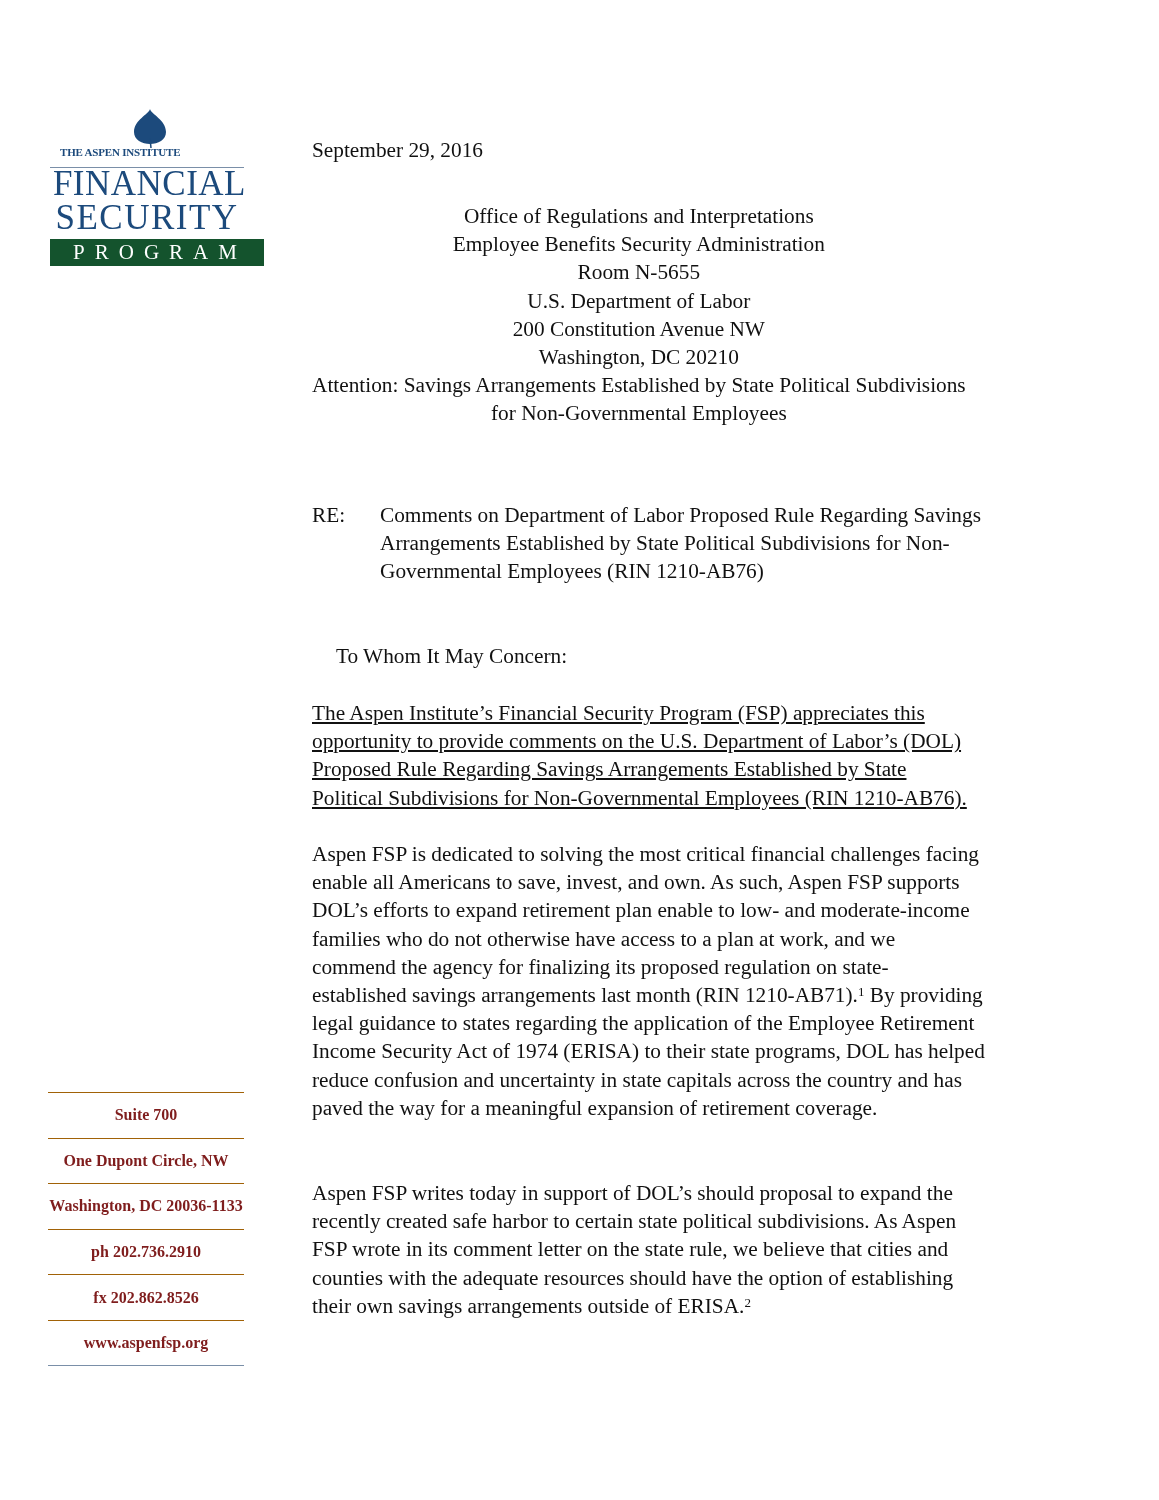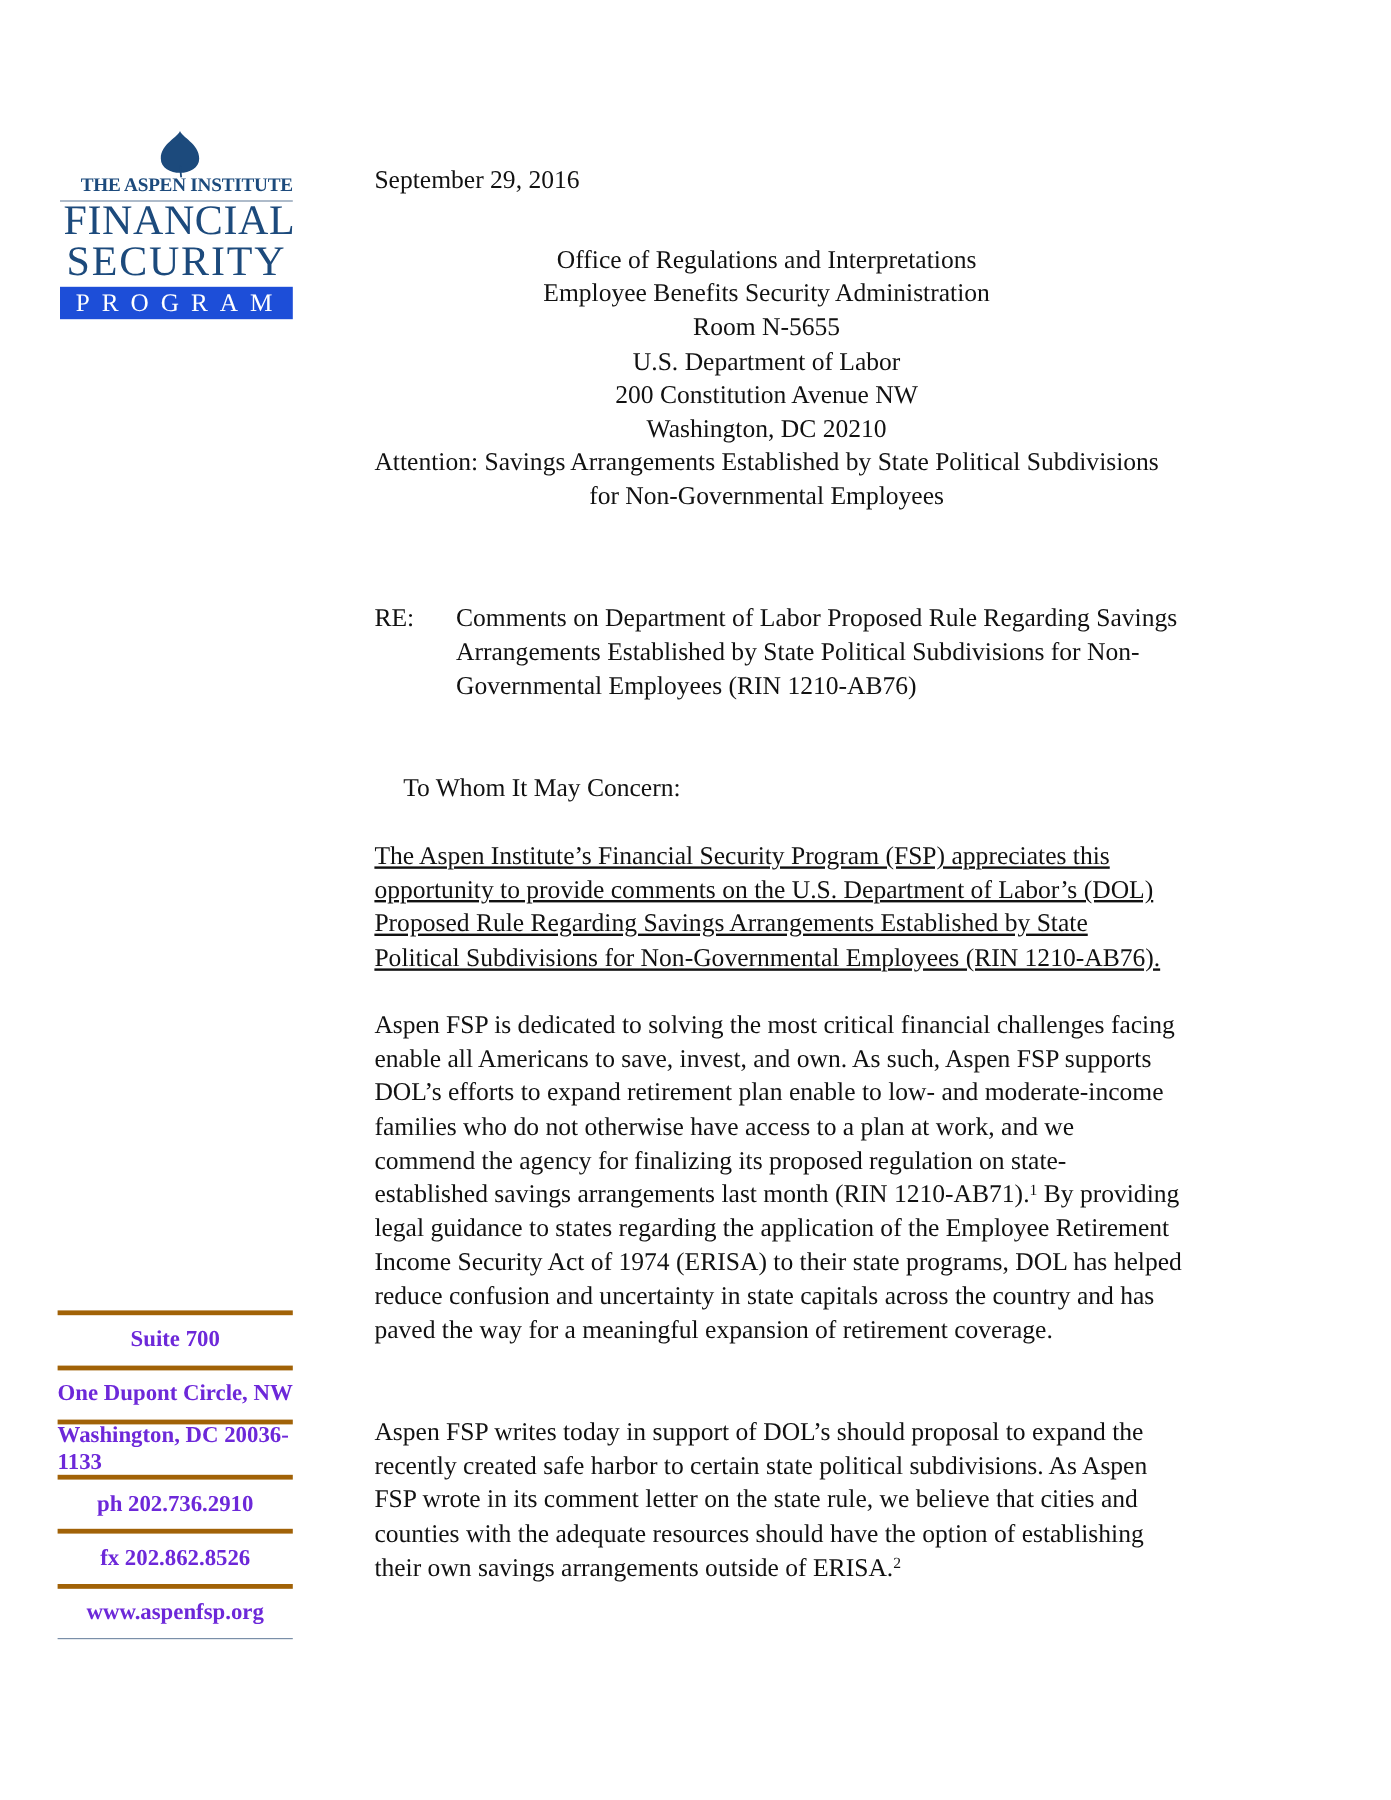--- a/index.html
+++ b/index.html
@@ -1,27 +1,27 @@
 <!DOCTYPE html>
 <html><head>
 <meta charset="utf-8">
 <style>
   html, body { margin: 0; padding: 0; background: #ffffff; }
   body { width: 1159px; height: 1500px; position: relative; overflow: hidden; font-family: "Liberation Serif", "DejaVu Serif", serif; color: #111; }
 
   .logo { position: absolute; left: 48px; top: 108px; width: 200px; }
   .leaf { position: absolute; left: 84px; top: 0px; width: 36px; height: 40px; }
-  .logo-aspen { position: absolute; top: 38px; left: 0; width: 196px; text-align: right; font-size: 16px; font-weight: bold; color: #1c4a7c; letter-spacing: -0.2px; white-space: nowrap; }
+  .logo-aspen { position: absolute; top: 38px; left: 12px; width: 196px; text-align: left; font-size: 11px; font-weight: bold; color: #1c4a7c; letter-spacing: -0.2px; white-space: nowrap; }
   .logo-rule { position: absolute; top: 59px; left: 2px; width: 194px; height: 1px; background: #7a8fa8; }
   .logo-fin { position: absolute; top: 58px; left: 0; width: 198px; text-align: right; font-size: 35px; color: #1c4a7c; letter-spacing: 0.5px; line-height: 36px; }
   .logo-sec { position: absolute; top: 92px; left: 0; width: 198px; text-align: center; font-size: 35px; color: #1c4a7c; letter-spacing: 1.5px; line-height: 36px; }
-  .logo-prog { position: absolute; top: 131px; left: 2px; width: 194px; height: 27px; background: #1d4ed8; color: #ffffff; font-size: 21px; letter-spacing: 10px; text-align: center; line-height: 27px; padding-left: 6px; box-sizing: border-box; }
+  .logo-prog { position: absolute; top: 131px; left: 2px; width: 214px; height: 27px; background: #14532d; color: #ffffff; font-size: 21px; letter-spacing: 10px; text-align: center; line-height: 27px; padding-left: 6px; box-sizing: border-box; }
 
   .contact { position: absolute; left: 48px; top: 1092px; width: 196px; }
-  .contact-item { height: 45.6px; border-top: 4px solid #a16207; display: flex; align-items: center; justify-content: center; font-size: 19px; font-weight: bold; color: #6d28d9; box-sizing: border-box; }
+  .contact-item { height: 45.6px; border-top: 1px solid #a16207; display: flex; align-items: center; justify-content: center; font-size: 16px; font-weight: bold; color: #7f1d1d; box-sizing: border-box; }
   .contact-item.last { border-bottom: 1px solid #7a8fa8; }
 
   .letter { position: absolute; left: 312px; top: 136px; width: 790px; font-size: 21.3px; line-height: 28.2px; }
   .line { white-space: nowrap; }
   .date { position: absolute; top: 0; left: 0; }
   .address { position: absolute; top: 66px; left: 0; text-align: center; }
   .re { position: absolute; top: 365px; left: 0; width: 790px; }
   .re-label { position: absolute; left: 0; top: 0; }
   .re-text { position: absolute; left: 68px; top: 0; width: 720px; }
   .salutation { position: absolute; top: 506px; left: 0; margin-left: 24px; }

